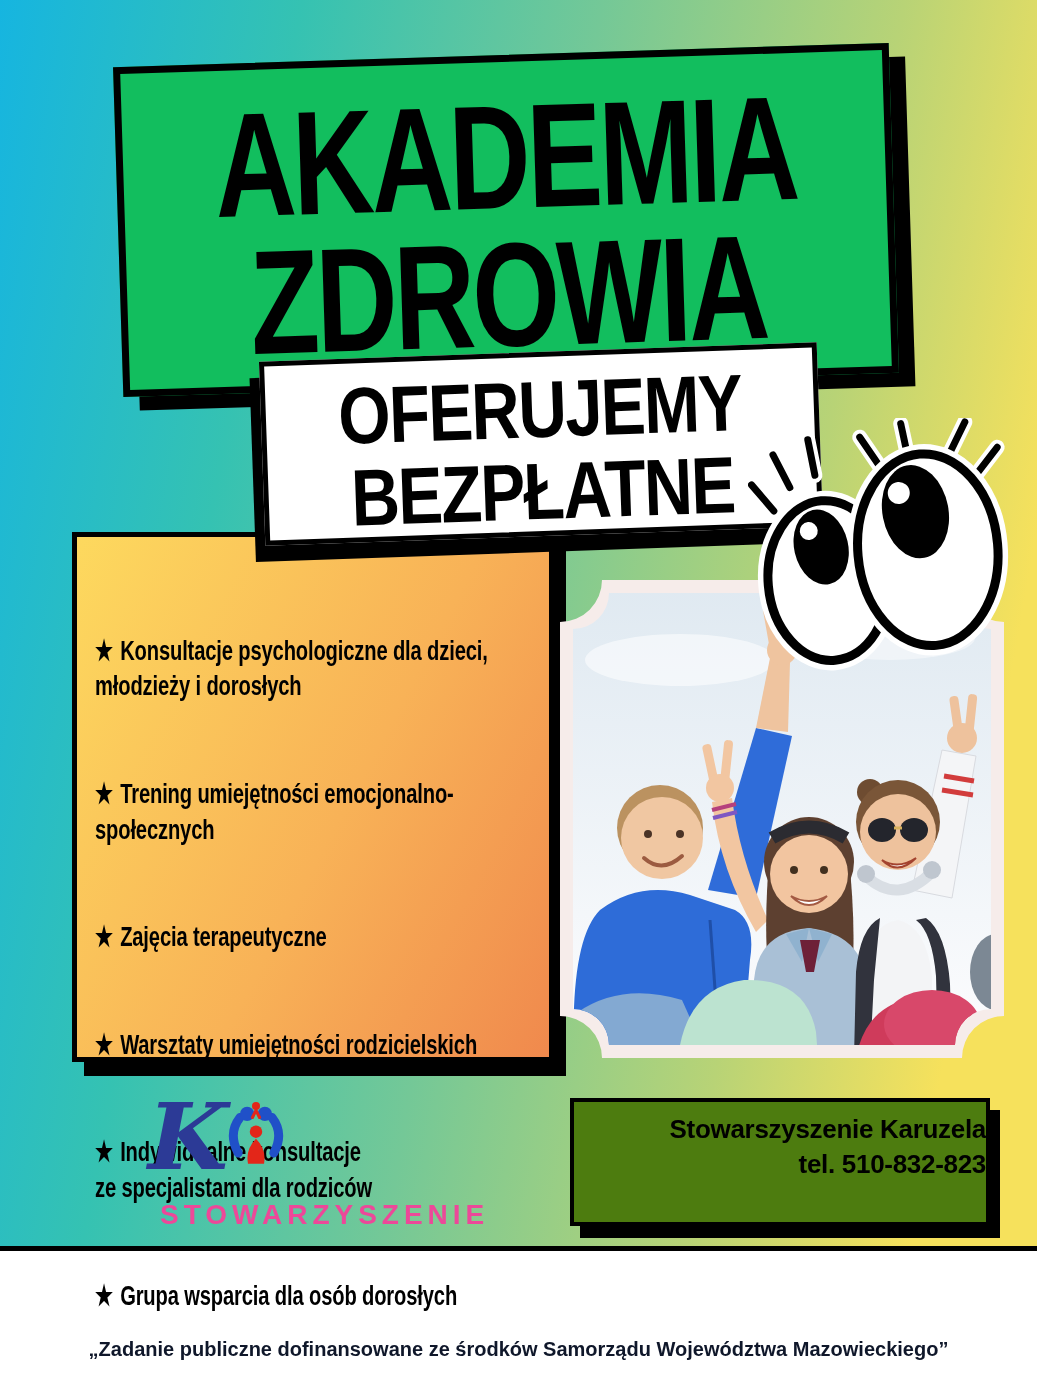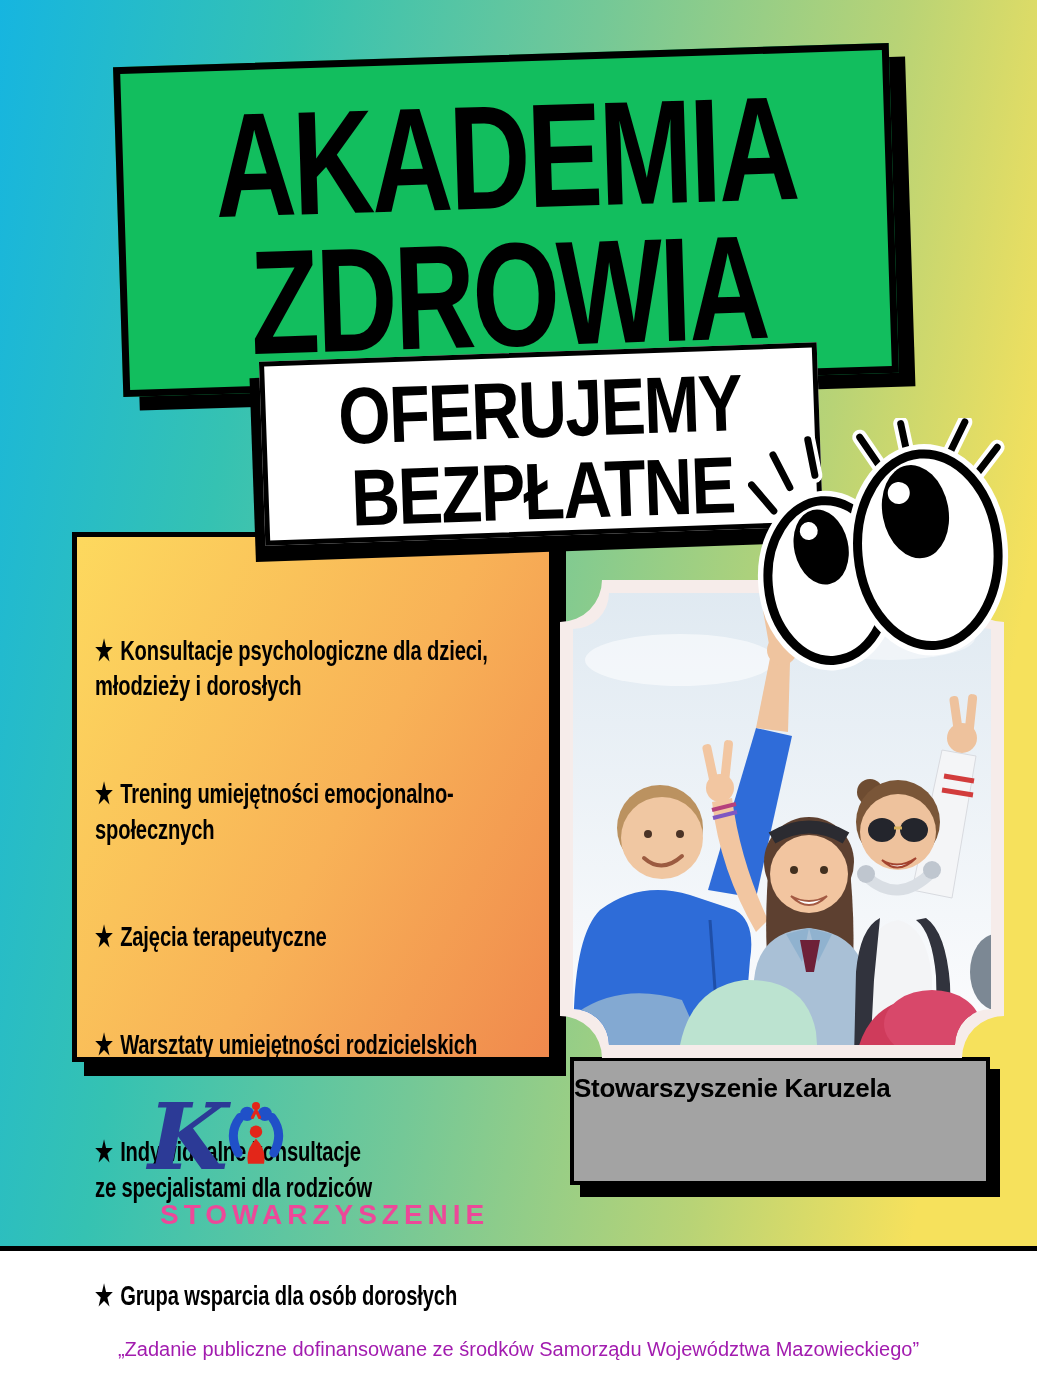--- a/index.html
+++ b/index.html
@@ -59,23 +59,23 @@
   .karuzela-row { display:flex; align-items:flex-end; }
   .karuzela-k   { font-family:"DejaVu Serif", serif; font-style:italic; font-weight:bold; font-size:92px; line-height:0.9; }
   .karuzela-rest{ font-family:"DejaVu Serif", serif; font-style:italic; font-weight:bold; font-size:72px; line-height:1.0; letter-spacing:-2px; }
   .karuzela-emblem { width:64px; height:76px; margin:0 2px 4px -4px; }
   .karuzela-sub {
     margin-top:20px; padding-left:12px; color:#ec4899;
     font-weight:bold; font-size:28px; letter-spacing:5px; white-space:nowrap;
   }
   
   .contact-card {
-    position:absolute; left:570px; top:1057px; width:420px; height:128px;
-    background:#a3a3a3; border:4px solid #000; box-shadow:10px 12px 0 #000;
-    z-index:2; text-align:left; padding-top:10px;
+    position:absolute; left:570px; top:1098px; width:420px; height:128px;
+    background:#4d7c0f; border:4px solid #000; box-shadow:10px 12px 0 #000;
+    z-index:2; text-align:right; padding-top:10px;
   }
   .contact-line { font-weight:bold; font-size:26px; line-height:1.33; letter-spacing:-0.3px; color:#000; white-space:nowrap; }
   
   .footer-separator { position:absolute; left:0; top:1246px; width:1037px; height:5px; background:#000; z-index:2; }
   .footer { position:absolute; left:0; top:1251px; width:1037px; height:131px; background:#fff; z-index:1; }
   .mcps-logo { position:absolute; left:40px; top:1264px; width:320px; height:80px; }
   .mcps-crescent { position:absolute; left:0; top:2px; width:76px; height:76px; }
   .mcps-abbr { position:absolute; left:26px; top:24px; font-weight:bold; font-size:32px; letter-spacing:3px; color:#6e7073; }
   .mcps-divider { position:absolute; left:152px; top:8px; width:4px; height:64px; background:#c1d233; }
   .mcps-name { position:absolute; left:168px; top:9px; font-weight:bold; font-size:17px; line-height:1.3; letter-spacing:1.2px; color:#7a7b7e; white-space:nowrap; }
@@ -86,21 +86,21 @@
   .chev-black { color:#1d1d1b; margin-left:-10px; }
   .mazowsze-dla { color:#e3242a; font-weight:bold; font-size:15px; margin:10px 8px 0 10px; }
   .mazowsze-org { font-weight:bold; font-size:27px; line-height:1.12; color:#262626; }
   .mazowsze-arrow { color:#e3242a; font-weight:bold; }
   .anniv-logo { position:absolute; left:770px; top:1262px; display:flex; }
   .anniv-numwrap { position:relative; }
   .anniv-number { font-weight:bold; font-size:66px; letter-spacing:-4px; color:#d81a22; line-height:1.0; }
   .anniv-dot { font-weight:bold; font-size:66px; color:#d81a22; }
   .anniv-lat { position:absolute; left:36px; top:-6px; font-family:"DejaVu Serif", serif; font-style:italic; font-weight:bold; font-size:22px; color:#d81a22; transform:rotate(-8deg); }
   .anniv-text { margin-left:8px; padding-top:16px; font-weight:bold; font-size:14px; line-height:1.2; letter-spacing:0.3px; color:#d81a22; white-space:nowrap; }
-  .footer-quote { position:absolute; left:0; top:1338px; width:1037px; text-align:center; font-size:20px; color:#a21caf; z-index:2; }
+  .footer-quote { position:absolute; left:0; top:1338px; width:1037px; text-align:center; font-size:20px; color:#0f172a; z-index:2;font-weight:bold; }
 </style>
 </head>
 <body>
 
 <div id="poster">
   <div class="bg-gradient"></div>
 
   <div class="title-card">
     <div class="title-line">AKADEMIA</div>
     <div class="title-line">ZDROWIA</div>
@@ -258,20 +258,21 @@
           <circle cx="36" cy="34" r="7" fill="#e32619"></circle>
           <path d="M36,42 Q24,54 27,70 L45,70 Q48,54 36,42 Z" fill="#e32619"></path>
         </svg>
       </span>
     </div>
     <div class="karuzela-sub">STOWARZYSZENIE</div>
   </div>
 
   <div class="contact-card">
     <div class="contact-line">Stowarszyszenie Karuzela</div>
+    <div class="contact-line">tel. 510-832-823</div>
   </div>
 
   <div class="footer-separator"></div>
   <div class="footer"></div>
 
   <div class="mcps-logo">
     <span class="mcps-crescent">
       <svg width="76" height="76" viewBox="0 0 76 76">
         <path d="M48,11 A27 27 0 1 0 48,65" stroke="#c1d233" stroke-width="15" fill="none" stroke-linecap="round"></path>
       </svg>

